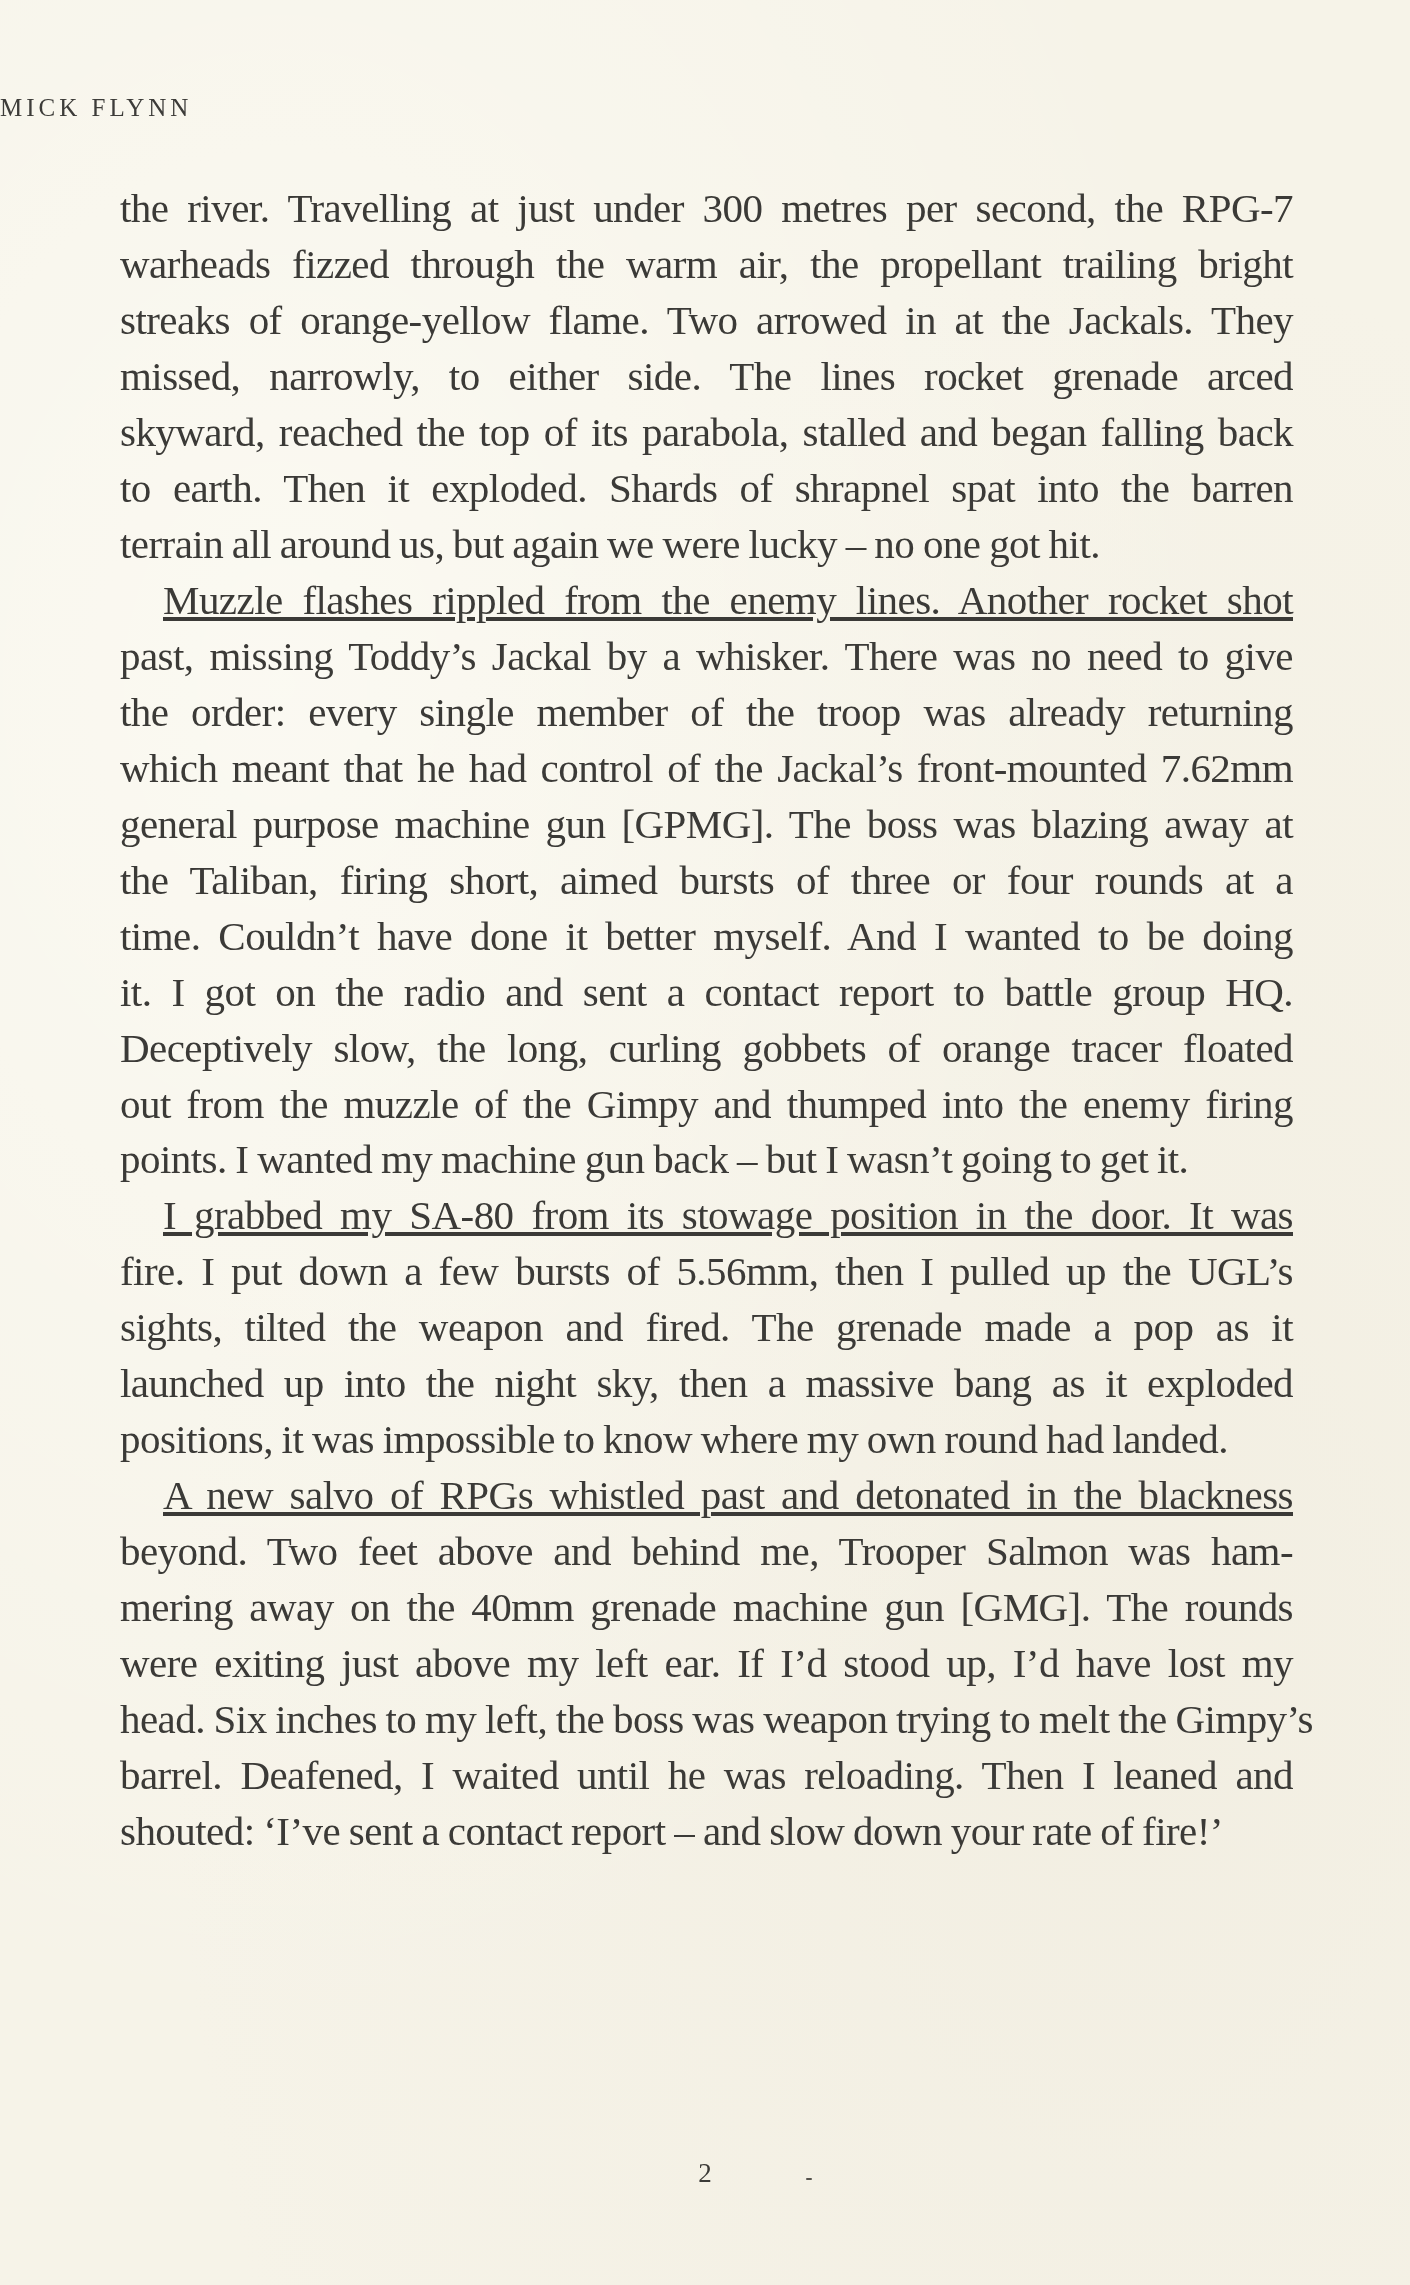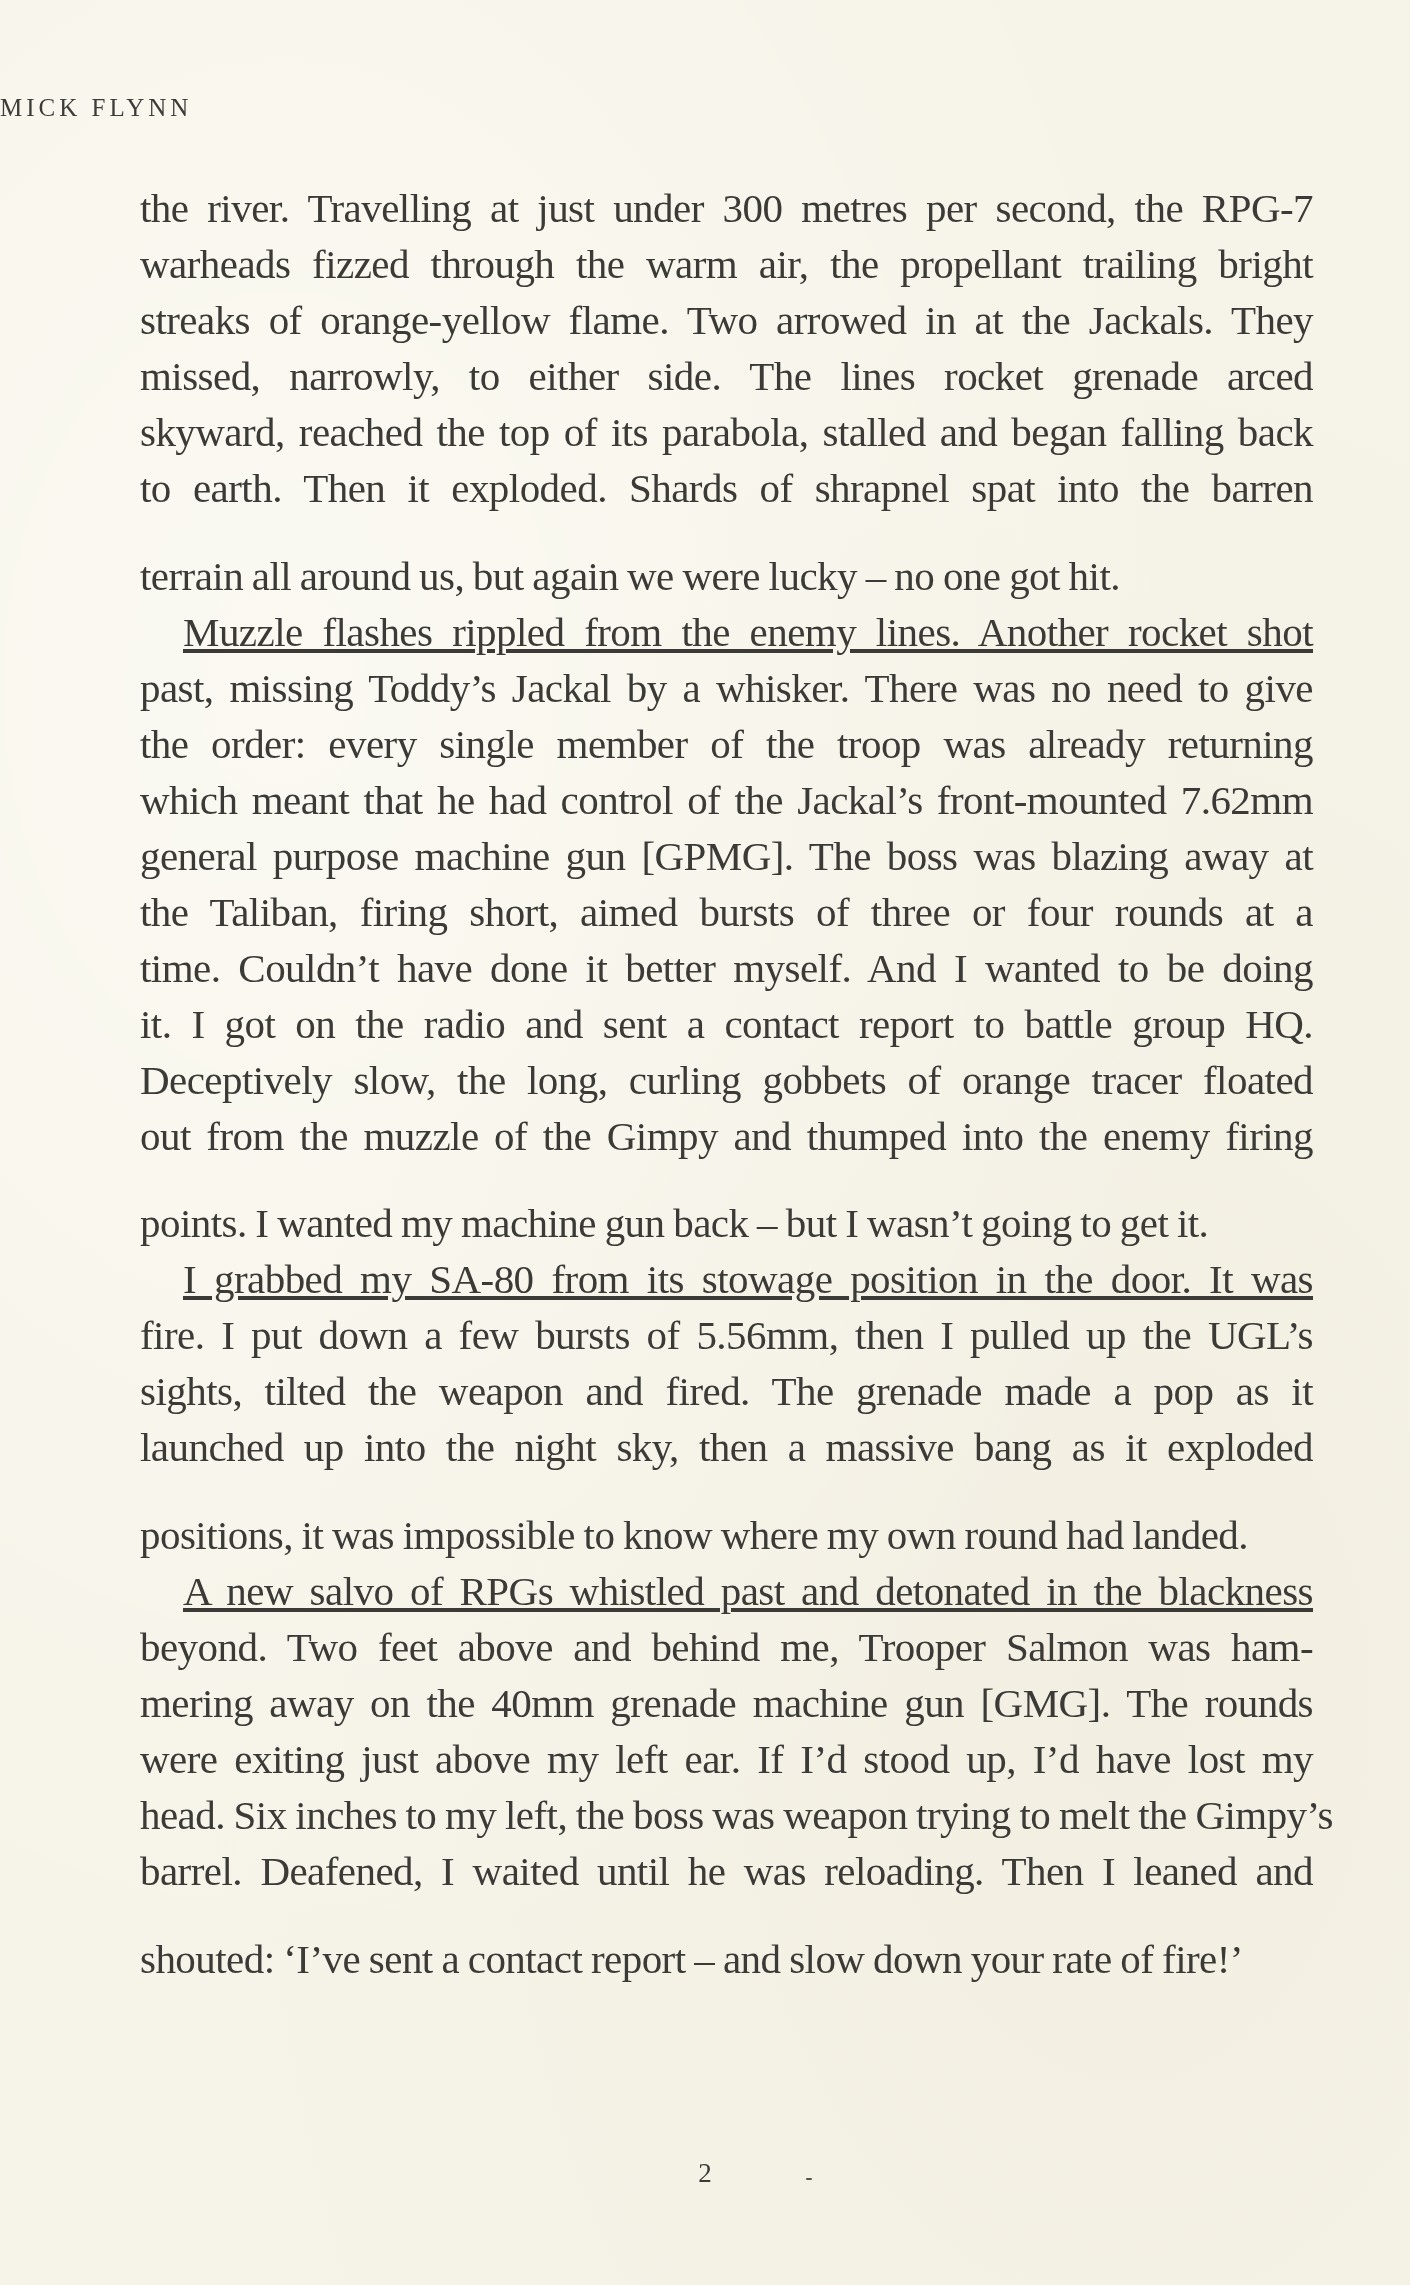--- a/index.html
+++ b/index.html
@@ -13,35 +13,35 @@
     font-family: "Liberation Serif", "DejaVu Serif", serif;
     color: #3b3a37;
   }
   .running-head {
     position: absolute; left: 0; width: 1410px; top: 93px;
     font-size: 25px; letter-spacing: 4px;
     line-height: 30px;
     color: #3d3c39;
   }
   .text-block {
-    position: absolute; left: 140px; top: 181px; width: 1173px;
+    position: absolute; left: 120px; top: 181px; width: 1173px;
   }
   .line {
     display: block;
     height: 55.97px;
     line-height: 55.97px;
     font-size: 41px;
     text-align: justify;
     text-align-last: justify;
     white-space: nowrap;
     overflow: visible;
     letter-spacing: -0.55px;
     word-spacing: -1px;
   }
-  .line.last { text-align-last: left; margin-top: 32px; }
+  .line.last { text-align-last: left; }
   .line.indent { text-indent: 43px; text-decoration: underline; }
   .folio {
     position: absolute; left: 0; width: 1410px; top: 2158px;
     text-align: center; font-size: 27px; line-height: 30px;
     color: #3b3a37;
   }
   .speck {
     position: absolute; width: 6px; height: 2px; background: #55524c; border-radius: 1px;
   }
 </style>

